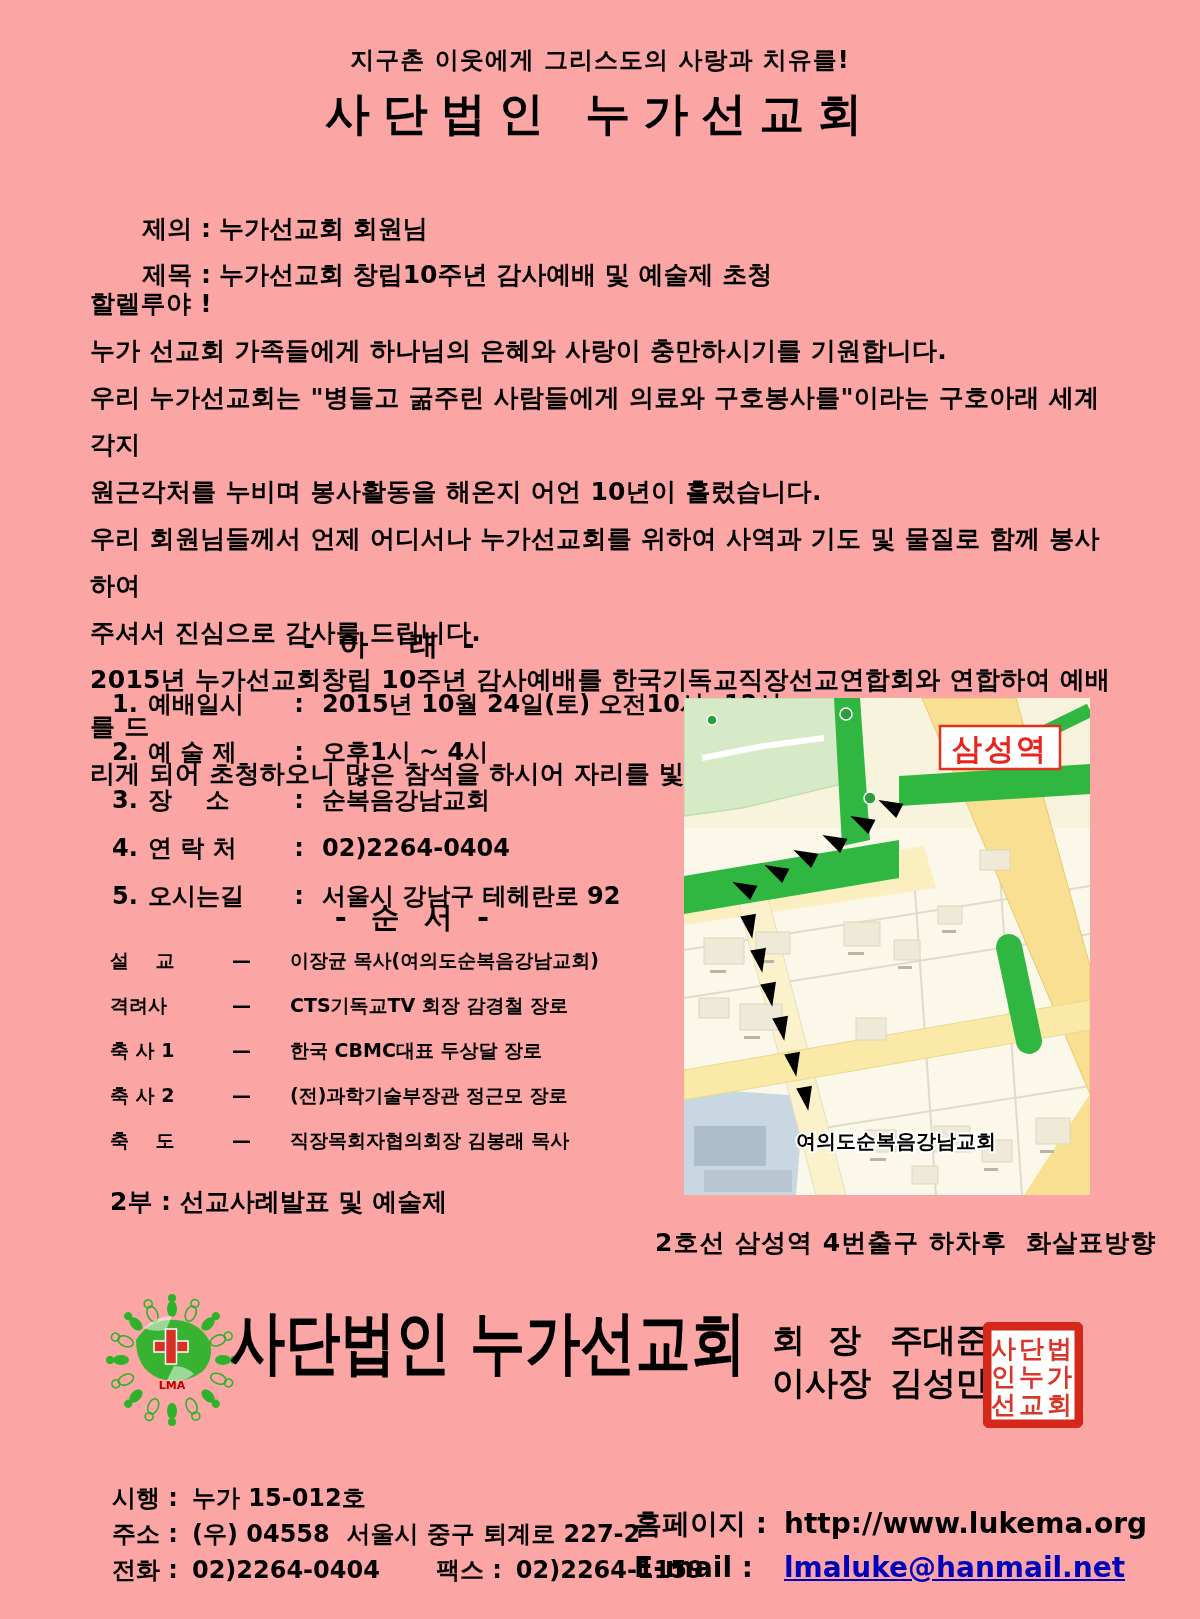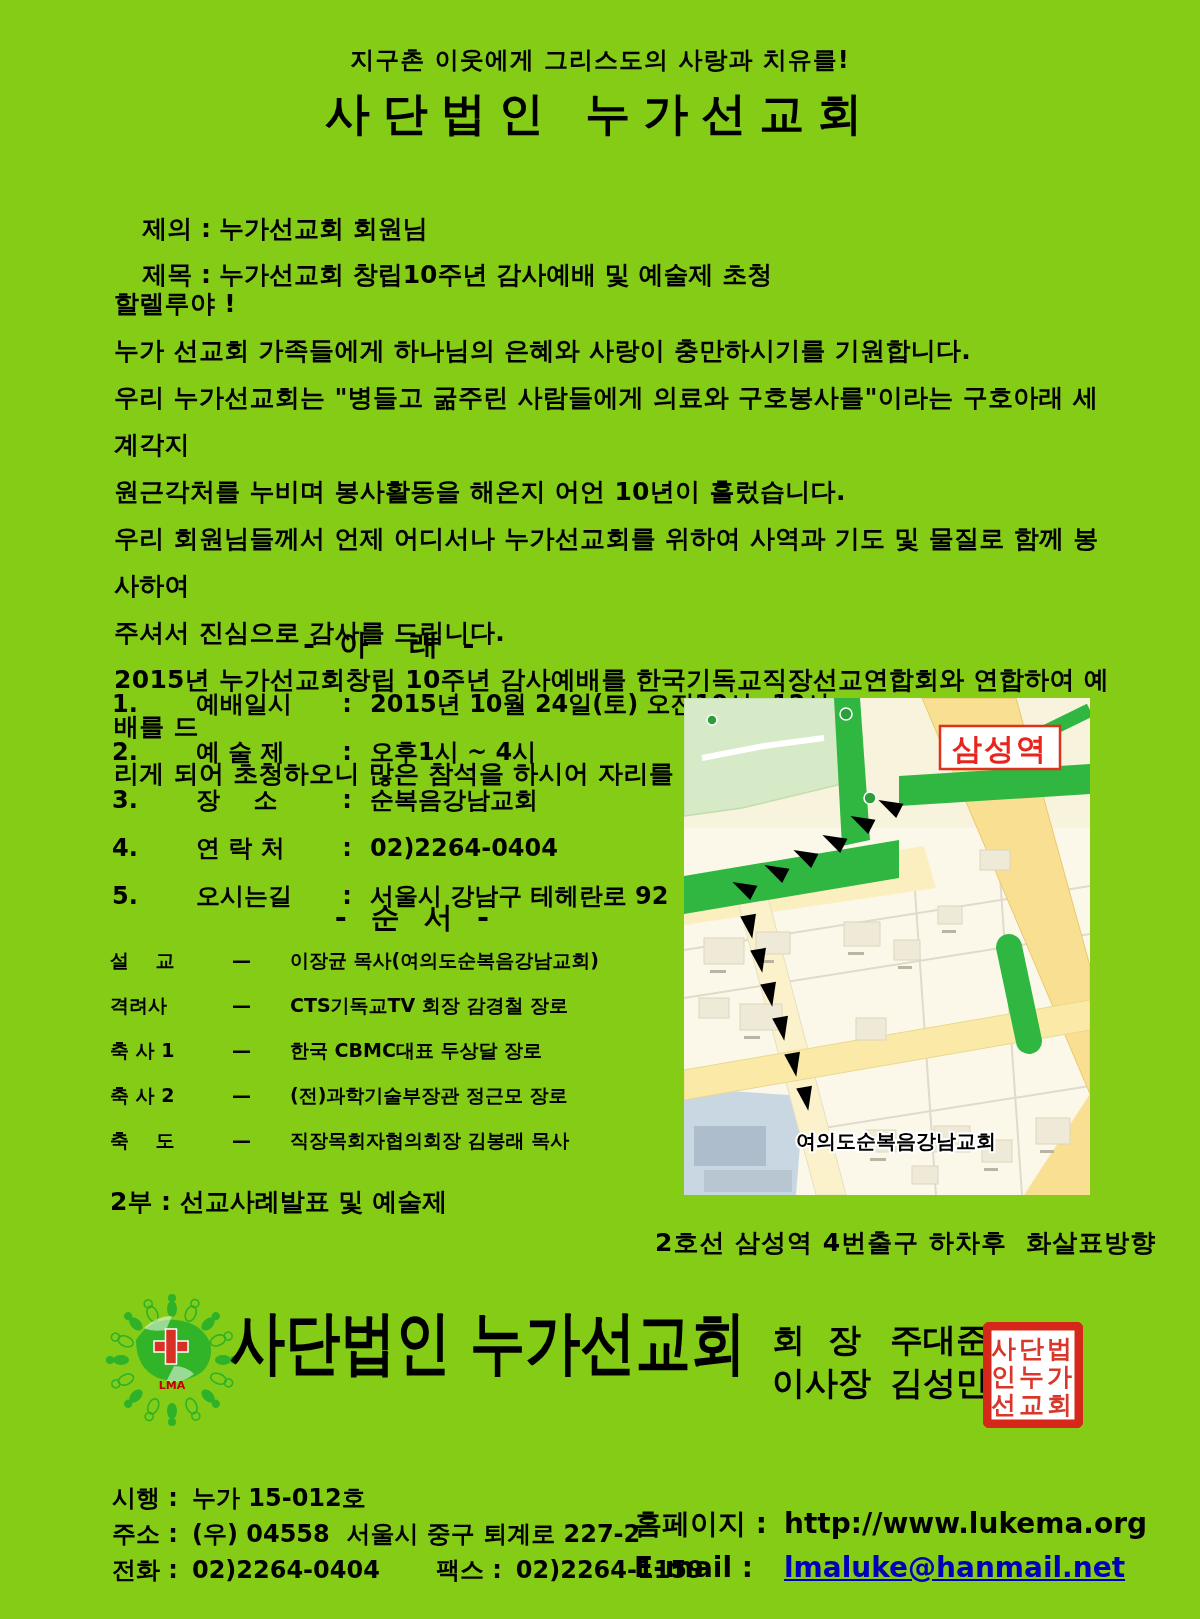--- a/index.html
+++ b/index.html
@@ -1,43 +1,43 @@
 <!DOCTYPE html>
 <html><head>
 <meta charset="utf-8">
 <style>
   html,body { margin:0; padding:0; background:#ffffff; }
   .page {
-    position:relative; width:1200px; height:1619px; background:#84cc16;
+    position:relative; width:1200px; height:1619px; background:#fca5a5;
     font-family:"DejaVu Sans","Liberation Sans",sans-serif; color:#000;
     overflow:hidden;
   }
   .tagline {
     position:absolute; top:44px; left:0; width:100%; text-align:center;
     font-size:24px; font-weight:700; letter-spacing:1px;
   }
   .doc-title {
     position:absolute; top:84px; left:0; width:100%; text-align:center;
     font-family:"DejaVu Serif","Liberation Serif",serif;
     font-size:45px; font-weight:700; letter-spacing:13px;
   }
   .meta { position:absolute; top:160px; left:90px; font-size:25px; font-weight:600; }
   .meta-row { height:46px; line-height:46px; white-space:pre; }
   .meta-row .lbl { margin-right:8px; }
 
   .body-block { position:absolute; top:280px; left:90px; width:1026px;
     font-size:25px; font-weight:600; line-height:47px; letter-spacing:0.3px; }
-  .body-line { white-space:pre-wrap;margin-left:24px; }
+  .body-line { white-space:pre-wrap; }
 
   .sec-heading { font-size:29px; font-weight:800; letter-spacing:7px; white-space:pre; }
   .details-heading { position:absolute; top:625px; left:303px; width:300px; }
   .details-list { position:absolute; top:680px; left:112px; font-size:24px; font-weight:600; }
   .d-row { height:48px; line-height:48px; display:flex; white-space:pre; }
   .d-num { width:36px; }
-  .d-lbl { width:128px;margin-left:48px; }
+  .d-lbl { width:128px; }
   .d-col { width:46px; text-align:center; }
 
   .program-heading { position:absolute; top:898px; left:196px; width:300px; text-align:right; }
   .program-list { position:absolute; top:938px; left:110px; font-size:19px; font-weight:600; }
   .p-row { height:45px; line-height:45px; display:flex; white-space:pre; }
   .p-role { width:122px; }
   .p-dash { width:58px; }
 
   .part2 { position:absolute; top:1185px; left:110px; font-size:25px; font-weight:700; white-space:pre; }
 

